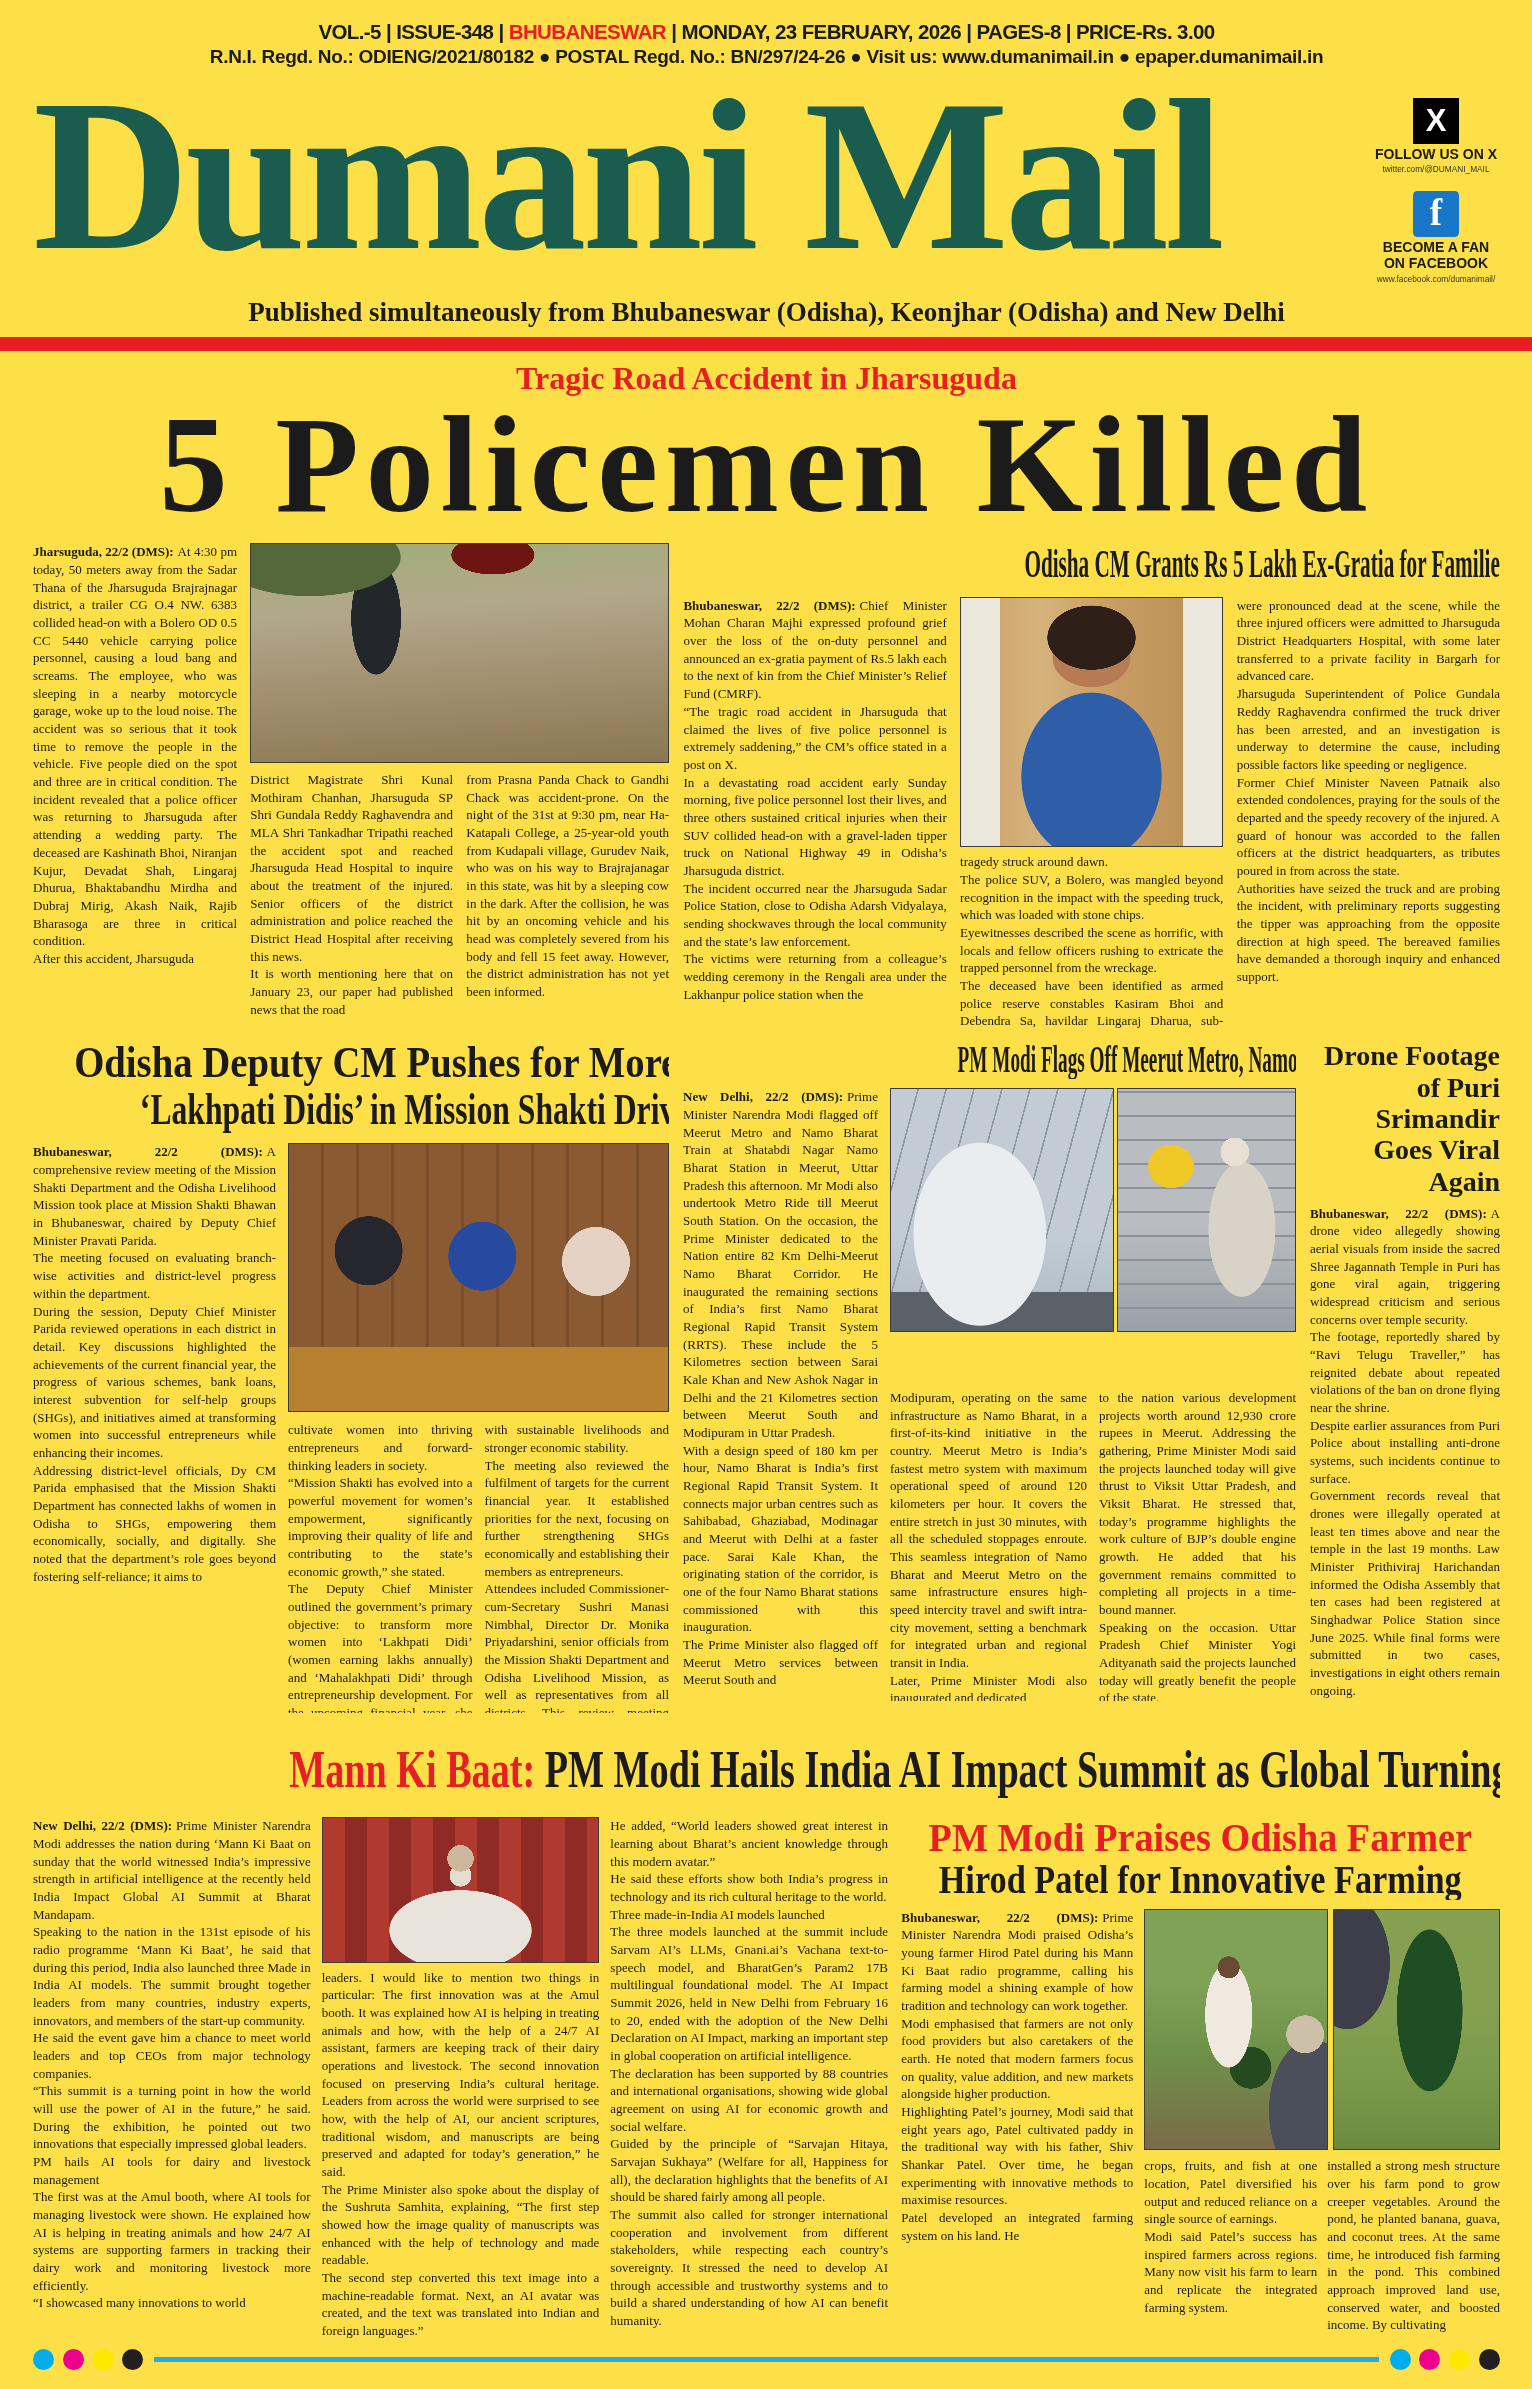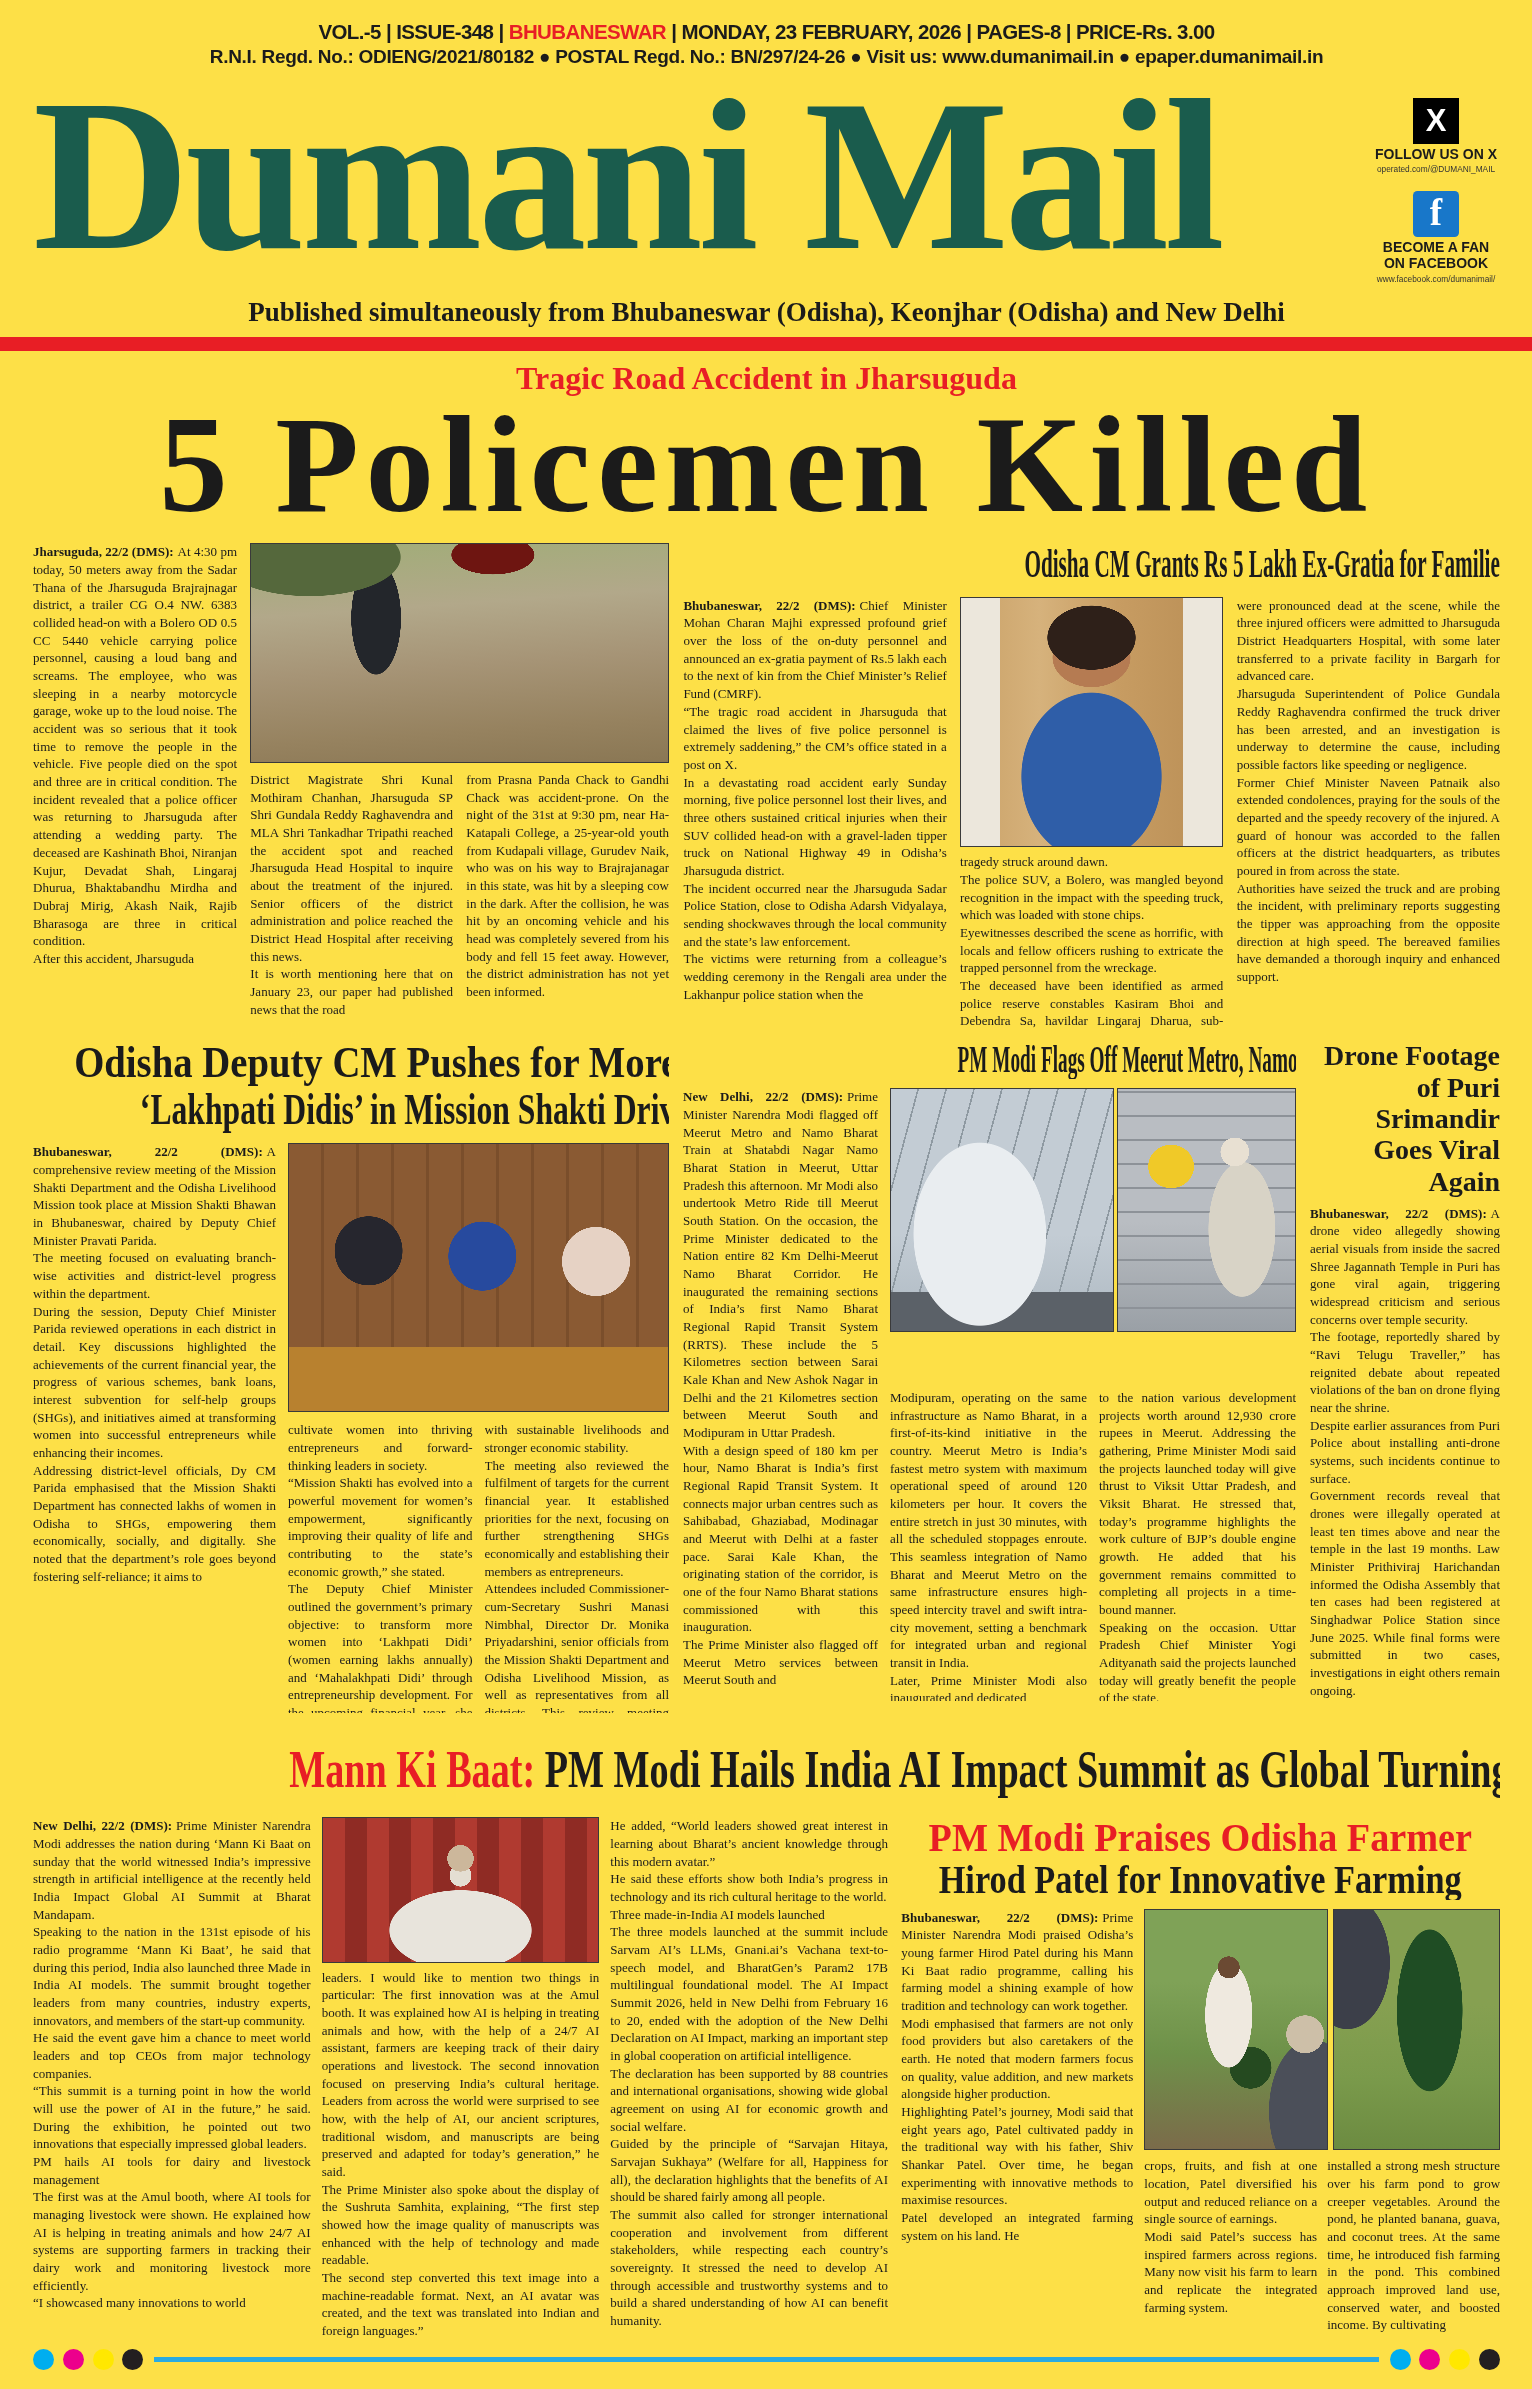--- a/index.html
+++ b/index.html
@@ -167,21 +167,21 @@
       <span>VOL.-5 | ISSUE-348 | </span><span class="red">BHUBANESWAR</span><span> | MONDAY, 23 FEBRUARY, 2026 | PAGES-8 | PRICE-Rs. 3.00</span>
     </div>
     <div class="topline2">R.N.I. Regd. No.: ODIENG/2021/80182 ● POSTAL Regd. No.: BN/297/24-26 ● Visit us: www.dumanimail.in ● epaper.dumanimail.in</div>
 
     <div class="masthead">
       <h1 class="mast-title">Dumani Mail</h1>
       <div class="social">
         <div class="s-block">
           <div class="x-icon">X</div>
           <div class="s-label">FOLLOW US ON X</div>
-          <div class="s-url">operated.com/@DUMANI_MAIL</div>
+          <div class="s-url">twitter.com/@DUMANI_MAIL</div>
         </div>
         <div class="s-block">
           <div class="fb-icon">f</div>
           <div class="s-label">BECOME A FAN ON FACEBOOK</div>
           <div class="s-url">www.facebook.com/dumanimail/</div>
         </div>
       </div>
     </div>
     <div class="tagline">Published simultaneously from Bhubaneswar (Odisha), Keonjhar (Odisha) and New Delhi</div>
   </div>

